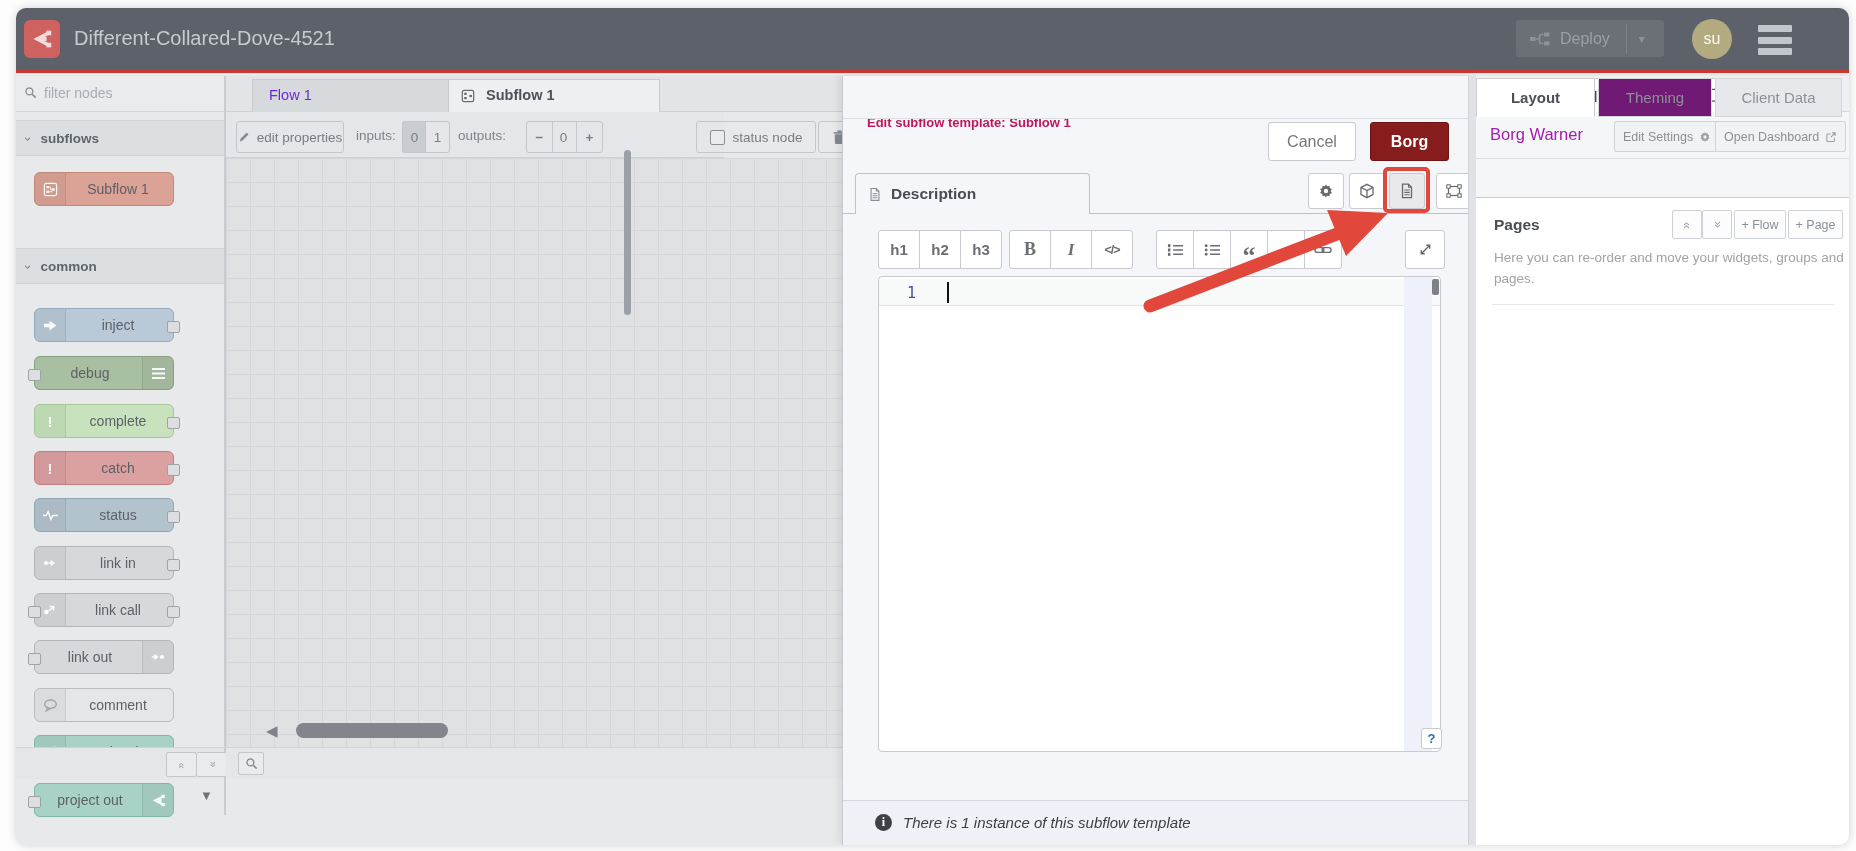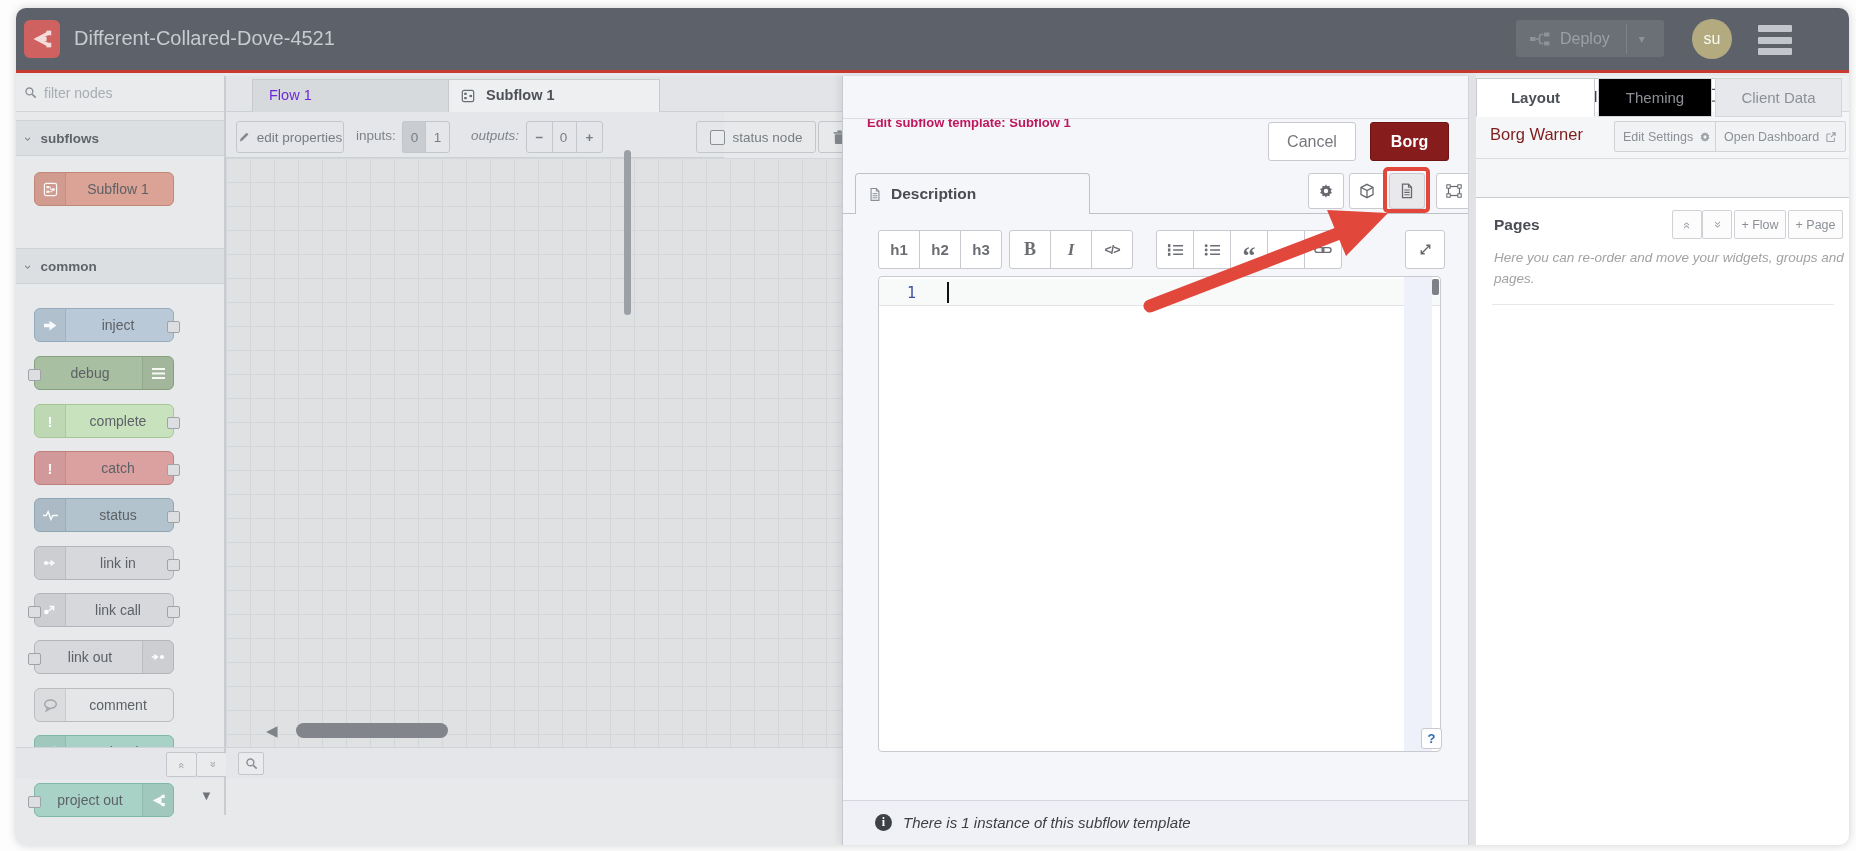--- a/index.html
+++ b/index.html
@@ -71,21 +71,21 @@
   #tab-flow1{left:26px;width:197px;background:#d6dadd;color:#6d28d9;padding-left:16px;}
   #tab-subflow1{left:222px;width:198px;background:#edeff1;color:#4e5258;font-weight:bold;border-bottom:1px solid #edeff1;padding-left:12px;}
   #tab-subflow1 .ticon{display:inline-block;vertical-align:-3px;margin-right:7px;color:#6a6e74;}
 
   #sf-toolbar{left:210px;top:104px;width:498px;height:46px;background:#e4e6e9;border-bottom:1px solid #cdd0d4;color:#787d83;}
   .tbtn{position:absolute;top:9px;height:30px;border:1px solid #c3c7cb;border-radius:3px;font-size:13.5px;
     display:flex;align-items:center;justify-content:center;color:#787d83;background:transparent;}
   #btn-editprops{left:10px;width:106px;}
   #btn-editprops svg{margin-right:7px;}
   .tlabel{position:absolute;top:16px;font-size:13.5px;color:#7f848a;}
-  #lbl-inputs{left:130px;} #lbl-outputs{left:245px;font-style:italic;}
+  #lbl-inputs{left:130px;} #lbl-outputs{left:232px;}
   #in-0{left:176px;width:23px;background:#c9cdd2;border-right:none;border-radius:3px 0 0 3px;}
   #in-1{left:199px;width:23px;border-radius:0 3px 3px 0;}
   #out-minus{left:300px;width:25px;border-radius:3px 0 0 3px;font-weight:bold;}
   #out-val{left:325px;width:25px;border-left:none;border-right:none;border-radius:0;}
   #out-plus{left:350px;width:25px;border-radius:0 3px 3px 0;font-weight:bold;}
   #btn-status{left:470px;width:118px;}
   #btn-status .cb{width:13px;height:13px;border:1px solid #8b9095;border-radius:2px;margin-right:8px;background:#e9ebee;}
   #btn-trash{left:592px;width:40px;color:#84898f;}
 
   #canvas{left:210px;top:150px;width:616px;height:589px;background:#dfe1e3;
@@ -146,37 +146,37 @@
   #sb-header{left:0;top:0;width:100%;height:36px;background:#eef0f2;border-bottom:1px solid #d5d7da;}
   #tab-dash{left:10px;top:2px;width:152px;height:35px;background:#fff;border:1px solid #c9cbce;border-bottom:none;
     display:flex;align-items:center;font-weight:bold;color:#3e4246;font-size:15px;}
   #tab-dash .cicon{margin:0 7px 0 10px;color:#4f5358;}
   .sbicon{position:absolute;top:2px;width:32px;height:33px;background:#fff;border:1px solid #c9cbce;border-radius:3px;
     display:flex;align-items:center;justify-content:center;color:#55585d;}
   #sbi-info{left:177px;font-family:"Liberation Serif",serif;font-weight:bold;font-size:16px;}
   #sbi-book{left:218px;} #sbi-bug{left:259px;} #sbi-gear{left:300px;}
   #sbi-caret{left:341px;top:10px;color:#6b6f75;font-size:13px;}
   #sb-board{left:0;top:36px;width:100%;height:47px;background:#f5f6f8;border-bottom:1px solid #ddd;}
-  #board-name{left:14px;top:13px;font-size:16.5px;color:#7f1d1d;}
+  #board-name{left:14px;top:13px;font-size:16.5px;color:#a21caf;}
   .sbbtn{position:absolute;top:9px;height:29px;border:1px solid #cfd2d6;border-radius:2px;background:#f1f2f4;
     color:#8b9096;font-size:12.5px;display:flex;align-items:center;justify-content:center;padding:0 8px;}
   #btn-editsettings{left:138px;} #btn-opendash{left:239px;}
   .sbbtn svg,.sbbtn .gl{margin-left:6px;}
   #sb-tabs{left:0;top:83px;width:100%;height:39px;background:#f5f6f8;border-bottom:1px solid #c9cbce;}
   .stab{position:absolute;top:2px;height:37px;font-size:15px;display:flex;align-items:center;justify-content:center;}
   #stab-layout{left:0;width:117px;background:#fff;border:1px solid #c9cbce;border-bottom:1px solid #fff;
     font-weight:bold;color:#4c5056;}
-  #stab-theming{left:122px;width:112px;background:#000000;border:1px solid #d4d6d9;color:#8d9197;}
+  #stab-theming{left:122px;width:112px;background:#701a75;border:1px solid #d4d6d9;color:#8d9197;}
   #stab-client{left:239px;width:125px;background:#e6e8eb;border:1px solid #d4d6d9;color:#8d9197;}
   #pages-title{left:18px;top:140px;font-size:15.5px;font-weight:bold;color:#4a4e54;}
   .pgbtn{position:absolute;top:134px;height:27px;border:1px solid #cfd2d6;border-radius:2px;background:#fcfcfd;
     color:#9a9fa5;font-size:12.5px;display:flex;align-items:center;justify-content:center;}
   #pg-up{left:196px;width:28px;} #pg-down{left:226px;width:28px;}
   #pg-link{left:258px;width:50px;color:#8b9096;} #pg-page{left:312px;width:53px;color:#8b9096;}
-  #pages-help{left:18px;top:172px;width:350px;font-style:italic;font-size:13.5px;color:#a2a2a4;line-height:1.55;}
+  #pages-help{left:18px;top:172px;width:350px;font-size:13.5px;color:#a2a2a4;line-height:1.55;}
   #pages-hr{left:16px;top:228px;width:342px;height:1px;background:#e8e8ea;}
 
   #arrow-svg{left:0;top:0;width:1833px;height:837px;z-index:45;pointer-events:none;}
   svg{display:block;}
 </style>
 </head>
 <body>
 
 <div id="app" class="b">
 

